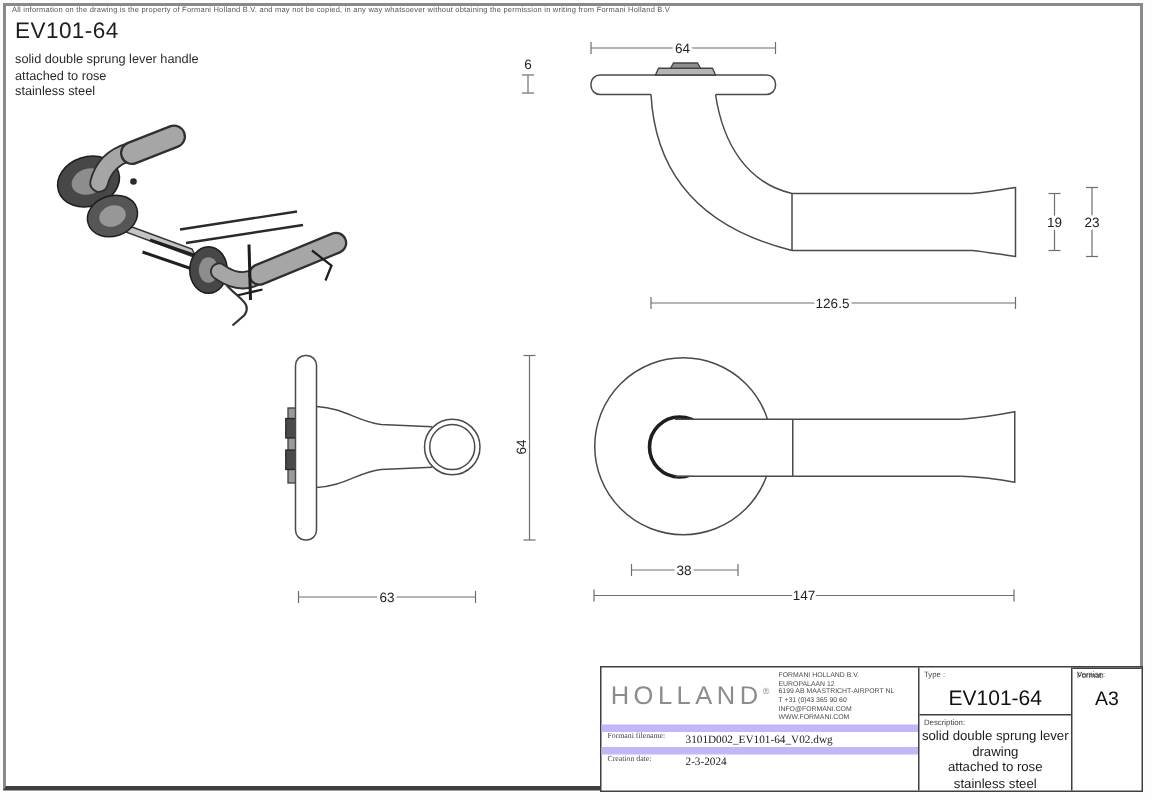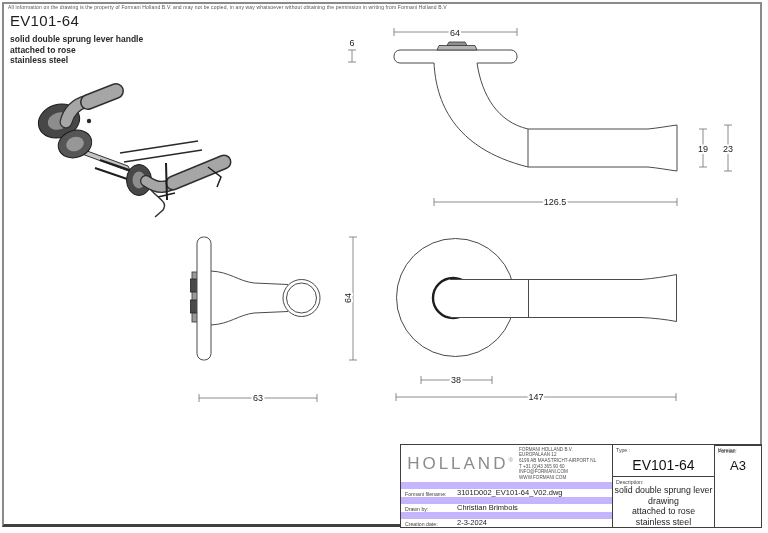--- a/index.html
+++ b/index.html
@@ -20,21 +20,20 @@
     position:absolute; left:8px; top:4px; font-size:5px; color:#555;
     letter-spacing:0.15px; white-space:nowrap;
   }
   .prod-title {
     position:absolute; left:10px; top:12px; font-size:15px; color:#1e1e1e;
     letter-spacing:0.3px;
   }
   .prod-desc {
     position:absolute; left:10px; top:34px; font-size:8.5px; color:#2a2a2a;
     line-height:10.5px;
-    font-weight:bold;
   }
   svg.drawing { position:absolute; left:0; top:0; }
 
   
   .s  { stroke:#4a4a4a; stroke-width:1; fill:none; }
   .sf { stroke:#4a4a4a; stroke-width:1; fill:#ffffff; }
   .d  { stroke:#6e6e6e; stroke-width:0.8; fill:none; }
   .dt {
     font-family:"Liberation Sans", sans-serif; font-size:9px; fill:#222;
     text-anchor:middle; paint-order:stroke; stroke:#ffffff; stroke-width:4px;
@@ -51,22 +50,22 @@
   .tb-col-mid   { width:102px; border-left:1px solid #3f3f3f; display:flex; flex-direction:column; box-sizing:border-box; }
   .tb-col-right { flex:1; border-left:1px solid #3f3f3f; display:flex; box-sizing:border-box; }
   .tb-row-logo { height:38px; display:flex; align-items:center; box-sizing:border-box; }
   .logo-text {
     width:118px; text-align:center; font-size:17px; letter-spacing:3px;
     color:#8c8c8c; font-weight:400;
   }
   .logo-reg { font-size:6px; vertical-align:super; letter-spacing:0; }
   .address { flex:1; font-size:4.6px; line-height:5.6px; color:#4d4d4d; padding-right:3px; }
   .tb-field {
-    height:15px; border-top:7px solid #c4b5fd; display:flex; align-items:flex-end;
-    padding-left:4px; box-sizing:border-box;
+    height:15px; border-top:5px solid #c4b5fd; display:flex; align-items:flex-start;
+    padding-left:4px; box-sizing:border-box;font-family:Liberation Serif, serif;
   }
   .tb-label { font-size:5.2px; color:#444; width:52px; flex:none; }
   .tb-value { font-size:7.5px; color:#1c1c1c; white-space:nowrap; }
   .tb-cell { position:relative; box-sizing:border-box; }
   .cell-label { position:absolute; left:3px; top:2px; font-size:5.2px; color:#444; }
   .type-cell { height:38px; }
   .type-value { text-align:center; padding-top:12px; font-size:14px; color:#111; }
   .desc-cell { flex:1; border-top:1px solid #3f3f3f; }
   .desc-lines { text-align:center; padding-top:8px; font-size:8.8px; line-height:10.5px; color:#1c1c1c; }
   .version-cell { height:38px; }
@@ -229,24 +228,20 @@
         <div>T +31 (0)43 365 90 60</div>
         <div>INFO@FORMANI.COM</div>
         <div>WWW.FORMANI.COM</div>
       </div>
     </div>
     <div class="tb-field">
       <span class="tb-label">Formani filename:</span>
       <span class="tb-value">3101D002_EV101-64_V02.dwg</span>
     </div>
     <div class="tb-field">
-      <span class="tb-label">Drawn by:</span>
-      <span class="tb-value">Christian Brimbois</span>
-    </div>
-    <div class="tb-field">
       <span class="tb-label">Creation date:</span>
       <span class="tb-value">2-3-2024</span>
     </div>
   </div>
 
   <div class="tb-col-mid">
     <div class="tb-cell type-cell">
       <span class="cell-label">Type :</span>
       <div class="type-value">EV101-64</div>
     </div>

